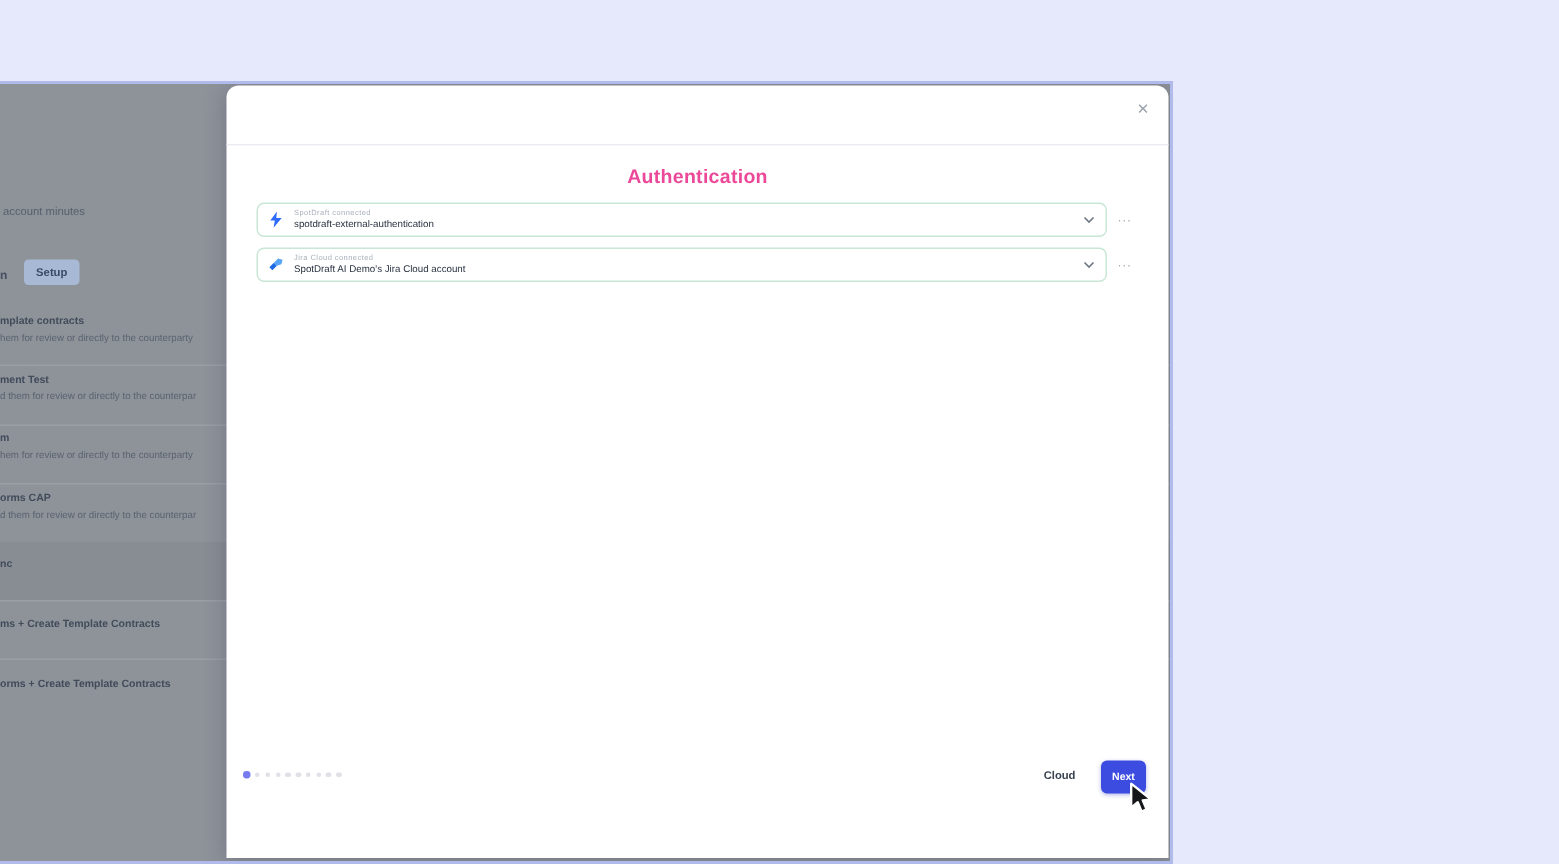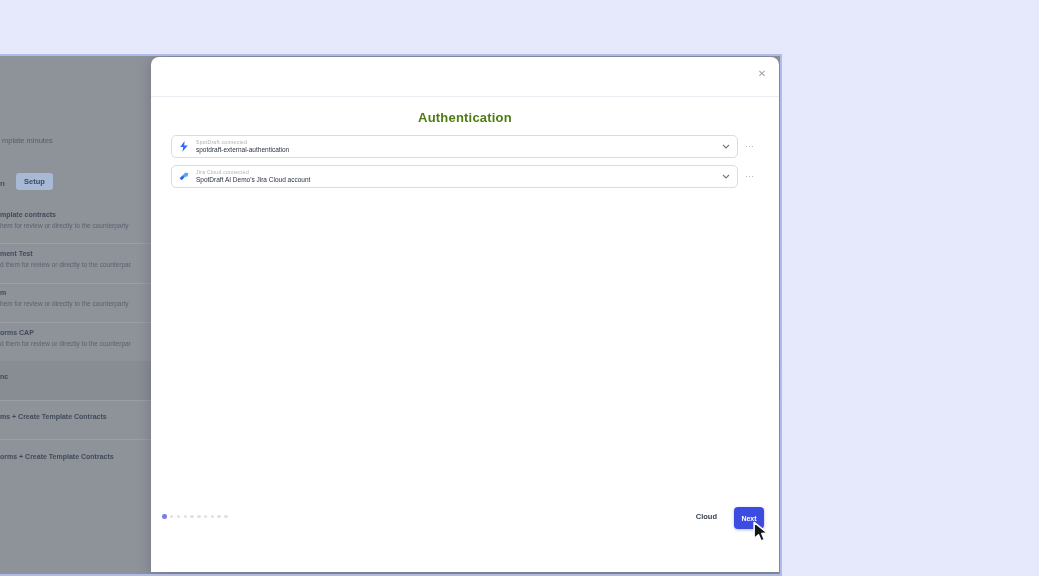--- a/index.html
+++ b/index.html
@@ -46,21 +46,21 @@
   .close-btn {
     position:absolute; right:10px; top:10px;
     width:14px; height:14px;
     background:none; border:none; cursor:pointer;
     font-size:10px; line-height:14px; color:#9aa3ad; text-align:center;
     padding:0;
   }
   .modal-title {
     position:absolute; left:0; right:0; top:53px;
     text-align:center;
-    font-size:13px; font-weight:600; color:#4d7c0f;
+    font-size:13px; font-weight:600; color:#ec4899;
     letter-spacing:.2px;
   }
 
   .field {
     position:absolute; left:20px; width:567px; height:23px;
     background:#fff;
     border:1px solid #c9e7d6; border-radius:5px;
     display:flex; align-items:center;
     cursor:pointer;
   }
@@ -107,21 +107,21 @@
   .cursor {
     position:absolute; left:599px; top:464px;
     width:22px; height:24px; pointer-events:none;
   }
 </style>
 </head>
 <body>
 
 <div class="app-window">
 
-  <div class="bg-item bg-tagline">mplate minutes</div>
+  <div class="bg-item bg-tagline">account minutes</div>
   <div class="bg-item bg-tab-fragment">n</div>
   <div class="bg-item bg-setup-tab">Setup</div>
 
   <div class="bg-item bg-row-title" style="top:155px">mplate contracts</div>
   <div class="bg-item bg-row-desc" style="top:166px">hem for review or directly to the counterparty</div>
   <div class="bg-divider" style="top:187px"></div>
 
   <div class="bg-item bg-row-title" style="top:194px">ment Test</div>
   <div class="bg-item bg-row-desc" style="top:205px">d them for review or directly to the counterpar</div>
   <div class="bg-divider" style="top:227px"></div>

